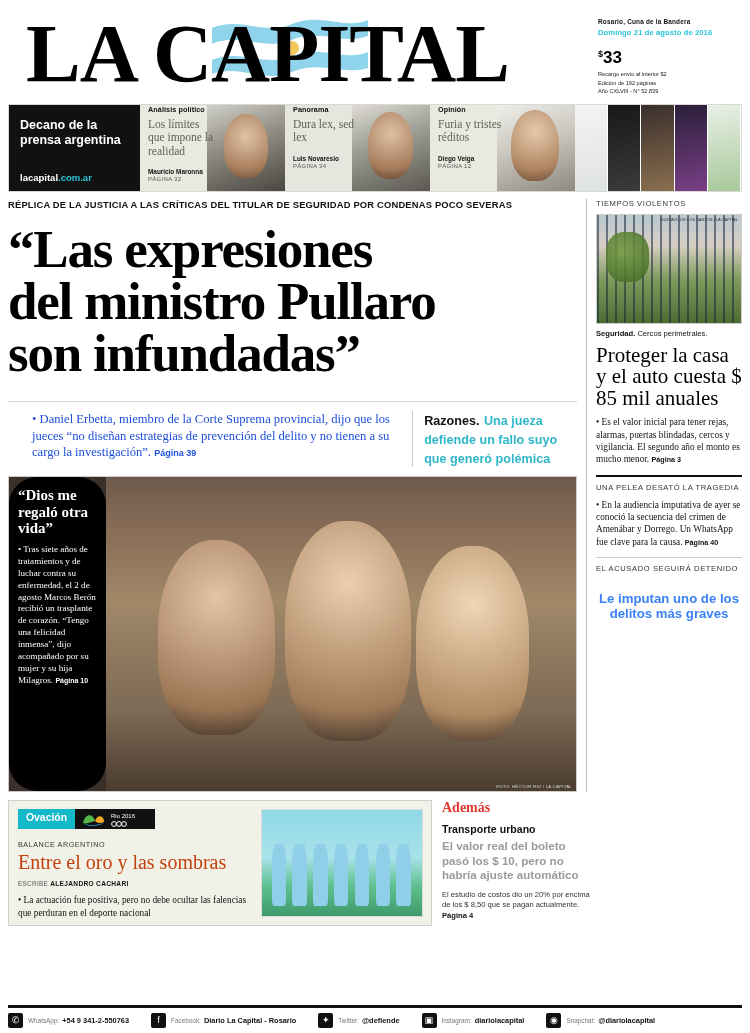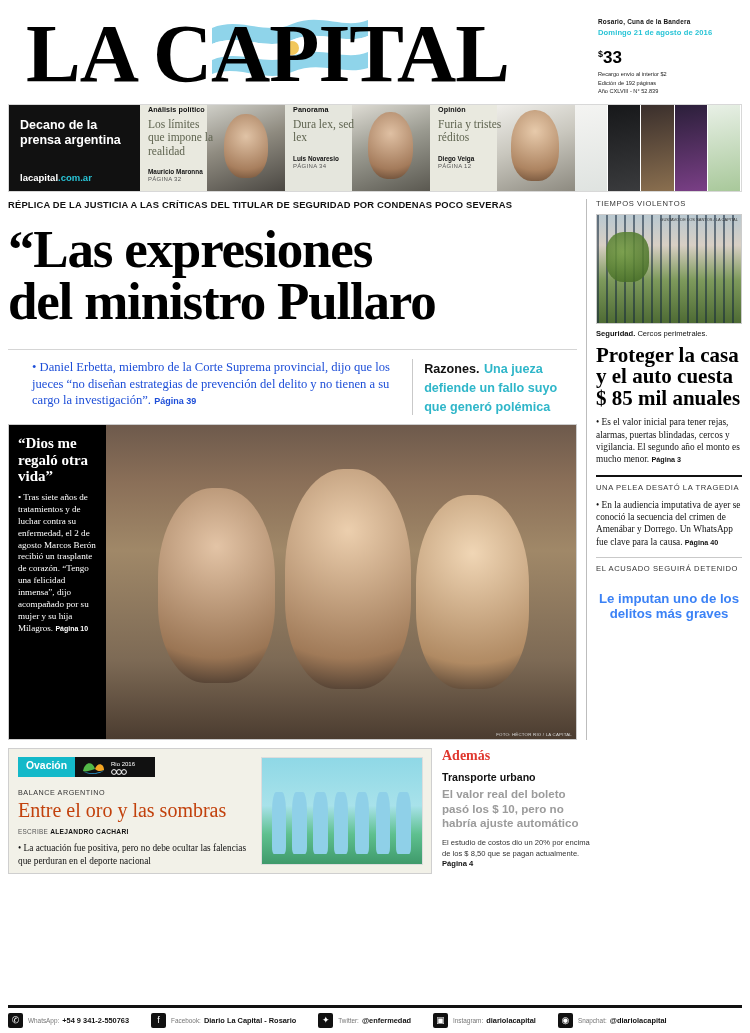--- a/index.html
+++ b/index.html
@@ -86,39 +86,39 @@
   }
   .lead-txt .pg { font-family:"Liberation Sans",sans-serif; font-size: 9px; font-weight: bold; }
   .lead-side { width: 172px; padding-left: 11px; border-left: 1px solid #c9c9c9; }
   .lead-side .b { font-size: 12.6px; font-weight: bold; color:#111; }
   .lead-side .g { font-size: 12.6px; font-weight: bold; color:#2fb6c9; line-height:1.26; }
 
   
   .photo-block { position: relative; margin-top: 9px; height: 316px; border: 1px solid #ccc; overflow: hidden; background:#3b2f2a; }
   .cap-box {
     position: absolute; left:0; top:0; width: 97px; height: 100%;
-    background: #000; color: #fff; padding: 10px 8px 8px 9px; z-index: 5;
+    background: #000; color: #fff; padding: 10px 8px 8px 9px; z-index: 5; border-radius: 28px;
   }
   .cap-head { font-family:"Liberation Serif",serif; font-size: 15px; font-weight: bold; line-height: 1.1; }
   .cap-body { font-family:"Liberation Serif",serif; font-size: 9.1px; line-height: 1.31; margin-top: 7px; }
   .cap-body .pg { font-family:"Liberation Sans",sans-serif; font-size:7px; font-weight:bold; }
   .photo-main { position:absolute; left:97px; top:0; right:0; bottom:0; }
   .photo-credit {
     position:absolute; right: 4px; bottom: 2px; font-size: 4.4px; color:#d8d8d8;
     letter-spacing:.2px; z-index: 6;
   }
 
   
   .rc-kicker { font-size: 7.6px; letter-spacing: .6px; color:#333; }
   .rc-photo { margin-top: 6px; height: 110px; border:1px solid #ccc; position: relative; overflow:hidden; }
   .rc-photo-credit { position:absolute; right:3px; top:2px; font-size:4px; color:#333; }
   .rc-cap { font-size: 7.6px; margin-top: 5px; color:#111; }
   .rc-cap b { font-weight: bold; }
   .rc-head {
-    font-family:"Liberation Serif",serif; font-weight: bold;
+    font-family:"Liberation Serif",serif; font-weight: normal;
     font-size: 21px; line-height: 1.02; margin-top: 7px; color:#000;
   }
   .rc-body { font-family:"Liberation Serif",serif; font-size: 9.3px; line-height: 1.33; margin-top: 7px; color:#111; }
   .rc-body .pg { font-family:"Liberation Sans",sans-serif; font-size:7.2px; font-weight:bold; }
   .rc-rule { border-top: 2px solid #111; margin: 9px 0 6px 0; }
   .rc-rule-thin { border-top: 1px solid #c9c9c9; margin: 9px 0 6px 0; }
   .rc-promo { font-size: 13.2px; font-weight: bold; color:#3b82f6; line-height: 1.16; margin-top: 18px; text-align: center; }
 
   
   .bottom { display: flex; margin: 8px 8px 0 8px; }
@@ -280,20 +280,21 @@
   </div>
 
   <div class="body-grid">
 
     <div class="main-col">
       <div class="kicker">RÉPLICA DE LA JUSTICIA A LAS CRÍTICAS DEL TITULAR DE SEGURIDAD POR CONDENAS POCO SEVERAS</div>
 
       <div class="headline">
         <span>“Las expresiones</span><br>
         <span>del ministro Pullaro</span><br>
+        <span>son infundadas”</span>
       </div>
 
       <div class="lead-row">
         <div class="lead-txt">
           <span>• Daniel Erbetta, miembro de la Corte Suprema provincial, dijo que los jueces “no diseñan estrategias de prevención del delito y no tienen a su cargo la investigación”.</span>
           <span class="pg">Página 39</span>
         </div>
         <div class="lead-side">
           <span class="b">Razones.</span>
           <span class="g">Una jueza defiende un fallo suyo que generó polémica</span>
@@ -415,21 +416,21 @@
       <div class="soc-val">+54 9 341-2-550763</div>
     </div>
     <div class="soc">
       <div class="soc-ic">f</div>
       <div class="soc-lbl">Facebook:</div>
       <div class="soc-val">Diario La Capital - Rosario</div>
     </div>
     <div class="soc">
       <div class="soc-ic">✦</div>
       <div class="soc-lbl">Twitter:</div>
-      <div class="soc-val">@enfermedad</div>
+      <div class="soc-val">@defiende</div>
     </div>
     <div class="soc">
       <div class="soc-ic">▣</div>
       <div class="soc-lbl">Instagram:</div>
       <div class="soc-val">diariolacapital</div>
     </div>
     <div class="soc">
       <div class="soc-ic">◉</div>
       <div class="soc-lbl">Snapchat:</div>
       <div class="soc-val">@diariolacapital</div>

